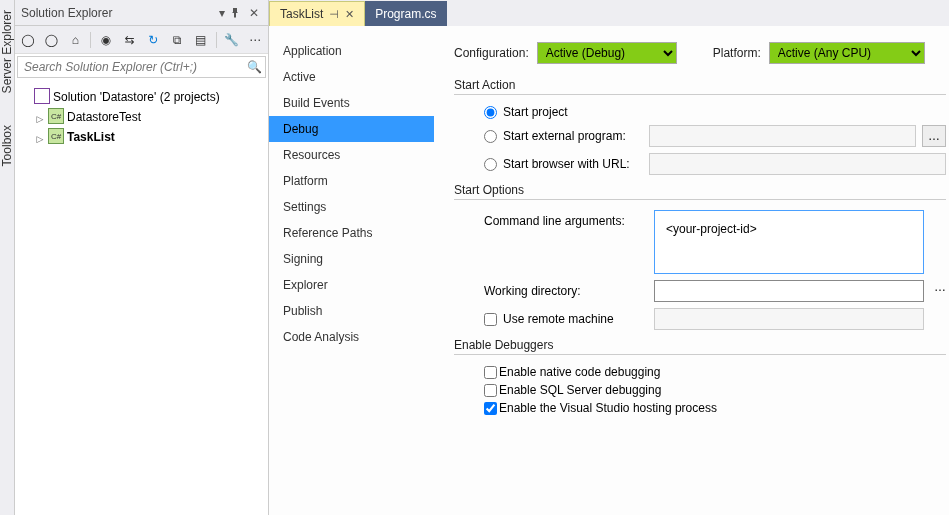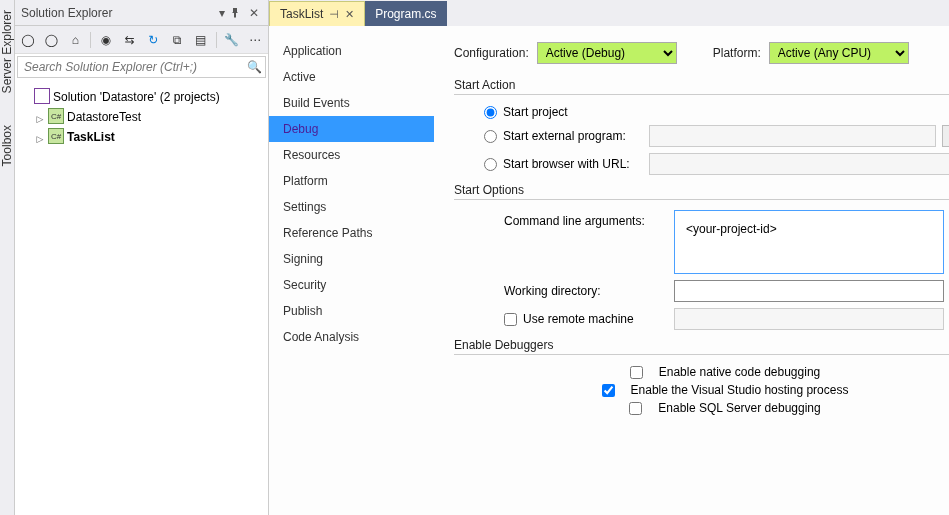--- a/index.html
+++ b/index.html
@@ -27,36 +27,36 @@
 .ico-proj { background: #c8e6a0; border: 1px solid #6a994e; font-size: 8px; color: #333; }
 .main { flex: 1; background: #f5f5f5; display: flex; flex-direction: column; }
 .tabs { display: flex; height: 26px; background: #eeeef2; align-items: flex-end; }
 .tabs .tab { padding: 5px 10px; color: #333; display: flex; align-items: center; gap: 6px; height: 25px; }
 .tabs .tab.active { background: #fff2b3; border-top: 1px solid #c9c97a; border-left: 1px solid #c9c97a; border-right: 1px solid #c9c97a; }
 .tabs .tab.inactive { background: #4d6082; color: #fff; }
 .tabs .tab .pin, .tabs .tab .x { font-size: 11px; color: #555; }
 .propbody { flex: 1; display: flex; background: #fdfdfd; }
 .propnav { width: 165px; background: #fdfdfd; padding: 12px 0; }
 .propnav .item { padding: 6px 14px; color: #333; }
-.propnav .item.sel { background: #3399ff; color: #4c1d95; position: relative; }
+.propnav .item.sel { background: #3399ff; color: #000000; position: relative; }
 .propnav .item.sel::after { content: ""; position: absolute; right: -8px; top: 50%; transform: translateY(-50%); border: 8px solid transparent; border-left-color: #3399ff; }
 .propcontent { flex: 1; padding: 16px 20px 8px 20px; overflow: auto; }
 .row { display: flex; align-items: center; margin-bottom: 14px; gap: 8px; }
 .row label { color: #222; }
-select { height: 22px; border: 1px solid #aaa; background: #bef264; padding: 0 4px; }
+select { height: 22px; border: 1px solid #aaa; background: #84cc16; padding: 0 4px; }
 .group-h { color: #222; border-bottom: 1px solid #ccc; padding-bottom: 2px; margin: 8px 0 10px 0; }
 .formline { display: flex; align-items: center; margin: 6px 0 6px 30px; gap: 6px; }
 .formline input[type=text] { flex: 1; border: 1px solid #ccc; height: 22px; background: #f6f6f6; padding: 0 4px; }
 .formline .dots { width: 24px; height: 22px; border: 1px solid #bbb; background: #eee; display: flex; align-items: center; justify-content: center; }
 .argrow { display: flex; margin: 6px 0 6px 30px; gap: 10px; align-items: flex-start; }
-.argrow .lab { width: 160px; padding-top: 4px; margin-left: 20px; }
+.argrow .lab { width: 160px; padding-top: 4px; }
 .argrow textarea { width: 270px; height: 64px; border: 1px solid #4aa0ff; padding: 11px; resize: none; outline: none; font-family: inherit; }
 .argrow input[type=text] { width: 270px; height: 22px; border: 1px solid #888; padding: 0 4px; background: #fff; }
 .argrow input.disabled { background: #f6f6f6; border-color: #ccc; }
-.chk { display: flex; align-items: center; gap: 16px; margin: 4px 0 4px 30px; justify-content: center; }
+.chk { display: flex; align-items: center; gap: 2px; margin: 4px 0 4px 30px; }
 input[type=checkbox] { width: 13px; height: 13px; }
 input[type=radio] { width: 13px; height: 13px; }
 </style>
 </head>
 <body>
 
 <div class="sidestrip">
   <div class="tab">Server Explorer</div>
   <div class="tab">Toolbox</div>
 </div>
@@ -125,32 +125,32 @@
     <div class="propnav">
       <div class="item">Application</div>
       <div class="item">Active</div>
       <div class="item">Build Events</div>
       <div class="item sel">Debug</div>
       <div class="item">Resources</div>
       <div class="item">Platform</div>
       <div class="item">Settings</div>
       <div class="item">Reference Paths</div>
       <div class="item">Signing</div>
-      <div class="item">Security</div>
+      <div class="item">Explorer</div>
       <div class="item">Publish</div>
       <div class="item">Code Analysis</div>
     </div>
 
     <div class="propcontent">
       <div class="row">
         <label>Configuration:</label>
         <select style="width:140px"><option>Active (Debug)</option></select>
         <span style="width:20px"></span>
         <label>Platform:</label>
-        <select style="width:140px"><option>Active (Any CPU)</option></select>
+        <select style="width:156px"><option>Active (Any CPU)</option></select>
       </div>
 
       <div class="group-h">Start Action</div>
       <div class="formline">
         <input type="radio" name="sa" checked="" style="">
         <span>Start project</span>
       </div>
       <div class="formline">
         <input type="radio" name="sa" style="">
         <span style="width:140px">Start external program:</span>
@@ -180,22 +180,22 @@
         </div>
         <input type="text" class="disabled" style="">
       </div>
 
       <div class="group-h">Enable Debuggers</div>
       <div class="chk">
         <input type="checkbox" style="">
         <span>Enable native code debugging</span>
       </div>
       <div class="chk">
+        <input type="checkbox" style="">
+        <span>Enable SQL Server debugging</span>
+      </div>
+      <div class="chk">
         <input type="checkbox" checked="" style="">
         <span>Enable the Visual Studio hosting process</span>
       </div>
-      <div class="chk">
-        <input type="checkbox" style="">
-        <span>Enable SQL Server debugging</span>
-      </div>
     </div>
   </div>
 </div>
 
 </body></html>

